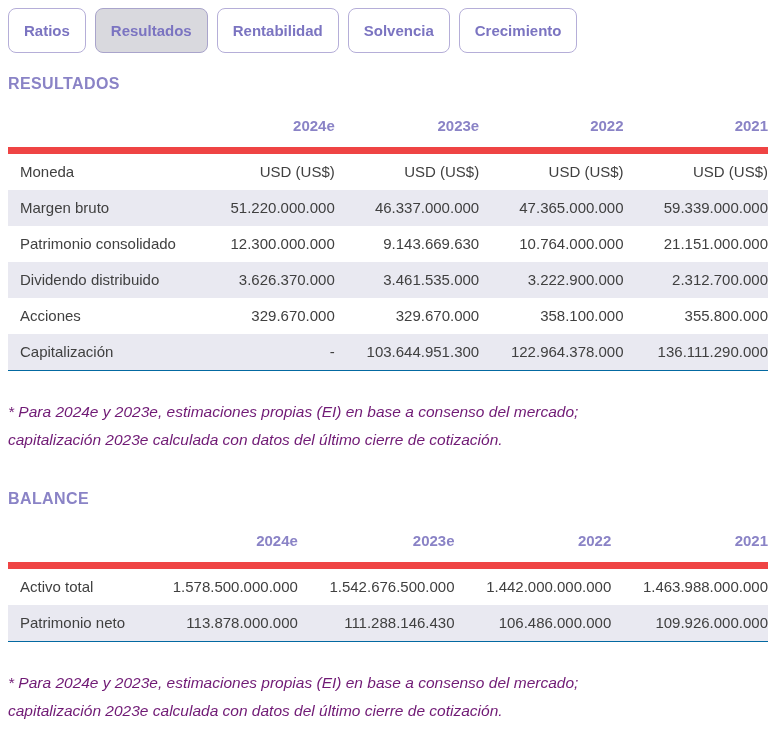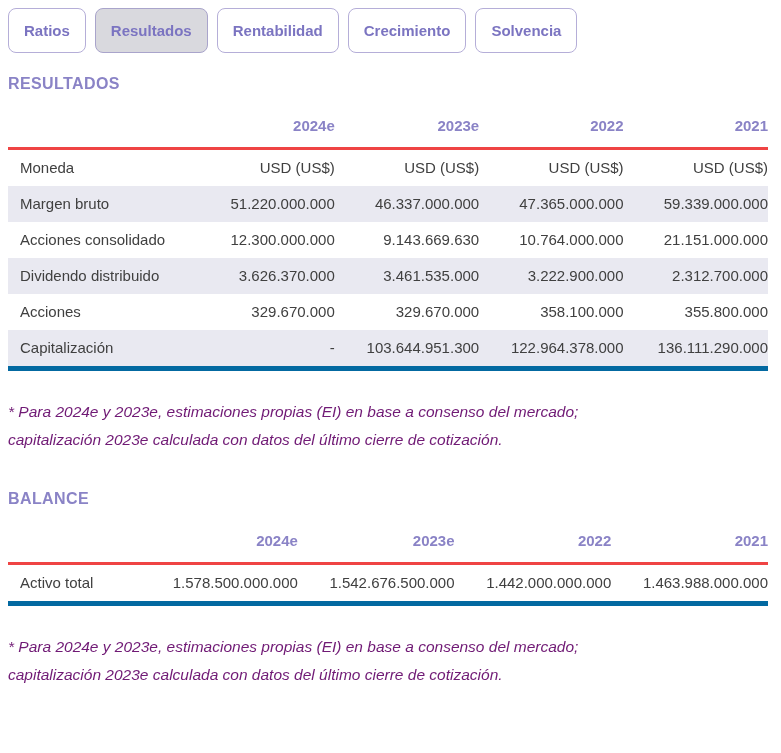--- a/index.html
+++ b/index.html
@@ -47,53 +47,53 @@
   table.fin-table col.c-label { width: 24%; }
   table.fin-table col.c-num { width: 19%; }
   table.fin-table.balance col.c-label { width: 17.5%; }
   table.fin-table.balance col.c-num { width: 20.6%; }
 
   thead th {
     color: #8a83c6;
     font-weight: bold;
     font-size: 15px;
     padding: 12px 0 13px 0;
-    border-bottom: 3px solid #ef4444;
+    border-bottom: 7px solid #ef4444;
   }
   th.num, td.num { text-align: right; }
   tbody td {
     font-size: 15px;
     line-height: 18px;
     padding: 9px 0;
     color: #404040;
   }
   td.label { text-align: left; padding-left: 12px; }
   tbody tr:nth-child(even) { background: #e9e9f1; }
-  tbody tr:last-child td { border-bottom: 5px solid #0369a1; }
+  tbody tr:last-child td { border-bottom: 1px solid #0369a1; }
 
   
   .footnote {
     font-style: italic;
     font-size: 15.5px;
     line-height: 28px;
     color: #701a75;
     margin-top: 27px;
   }
 </style>
 </head>
 <body>
 
 <div class="page">
 
   <div class="tabs">
     <button class="tab">Ratios</button>
     <button class="tab active">Resultados</button>
     <button class="tab">Rentabilidad</button>
+    <button class="tab">Solvencia</button>
     <button class="tab">Crecimiento</button>
-    <button class="tab">Solvencia</button>
   </div>
 
   <h2 class="section-heading">RESULTADOS</h2>
 
   <table class="fin-table">
     <colgroup>
       <col class="c-label">
         <col class="c-num">
         <col class="c-num">
         <col class="c-num">
@@ -117,21 +117,21 @@
         <td class="num">USD (US$)</td>
       </tr>
       <tr>
         <td class="label">Margen bruto</td>
         <td class="num">51.220.000.000</td>
         <td class="num">46.337.000.000</td>
         <td class="num">47.365.000.000</td>
         <td class="num">59.339.000.000</td>
       </tr>
       <tr>
-        <td class="label">Acciones consolidado</td>
+        <td class="label">Patrimonio consolidado</td>
         <td class="num">12.300.000.000</td>
         <td class="num">9.143.669.630</td>
         <td class="num">10.764.000.000</td>
         <td class="num">21.151.000.000</td>
       </tr>
       <tr>
         <td class="label">Dividendo distribuido</td>
         <td class="num">3.626.370.000</td>
         <td class="num">3.461.535.000</td>
         <td class="num">3.222.900.000</td>
@@ -179,20 +179,27 @@
       </tr>
     </thead>
     <tbody>
       <tr>
         <td class="label">Activo total</td>
         <td class="num">1.578.500.000.000</td>
         <td class="num">1.542.676.500.000</td>
         <td class="num">1.442.000.000.000</td>
         <td class="num">1.463.988.000.000</td>
       </tr>
+      <tr>
+        <td class="label">Patrimonio neto</td>
+        <td class="num">113.878.000.000</td>
+        <td class="num">111.288.146.430</td>
+        <td class="num">106.486.000.000</td>
+        <td class="num">109.926.000.000</td>
+      </tr>
     </tbody>
   </table>
 
   <div class="footnote">
     <div>* Para 2024e y 2023e, estimaciones propias (EI) en base a consenso del mercado;</div>
     <div>capitalización 2023e calculada con datos del último cierre de cotización.</div>
   </div>
 
 </div>
 

